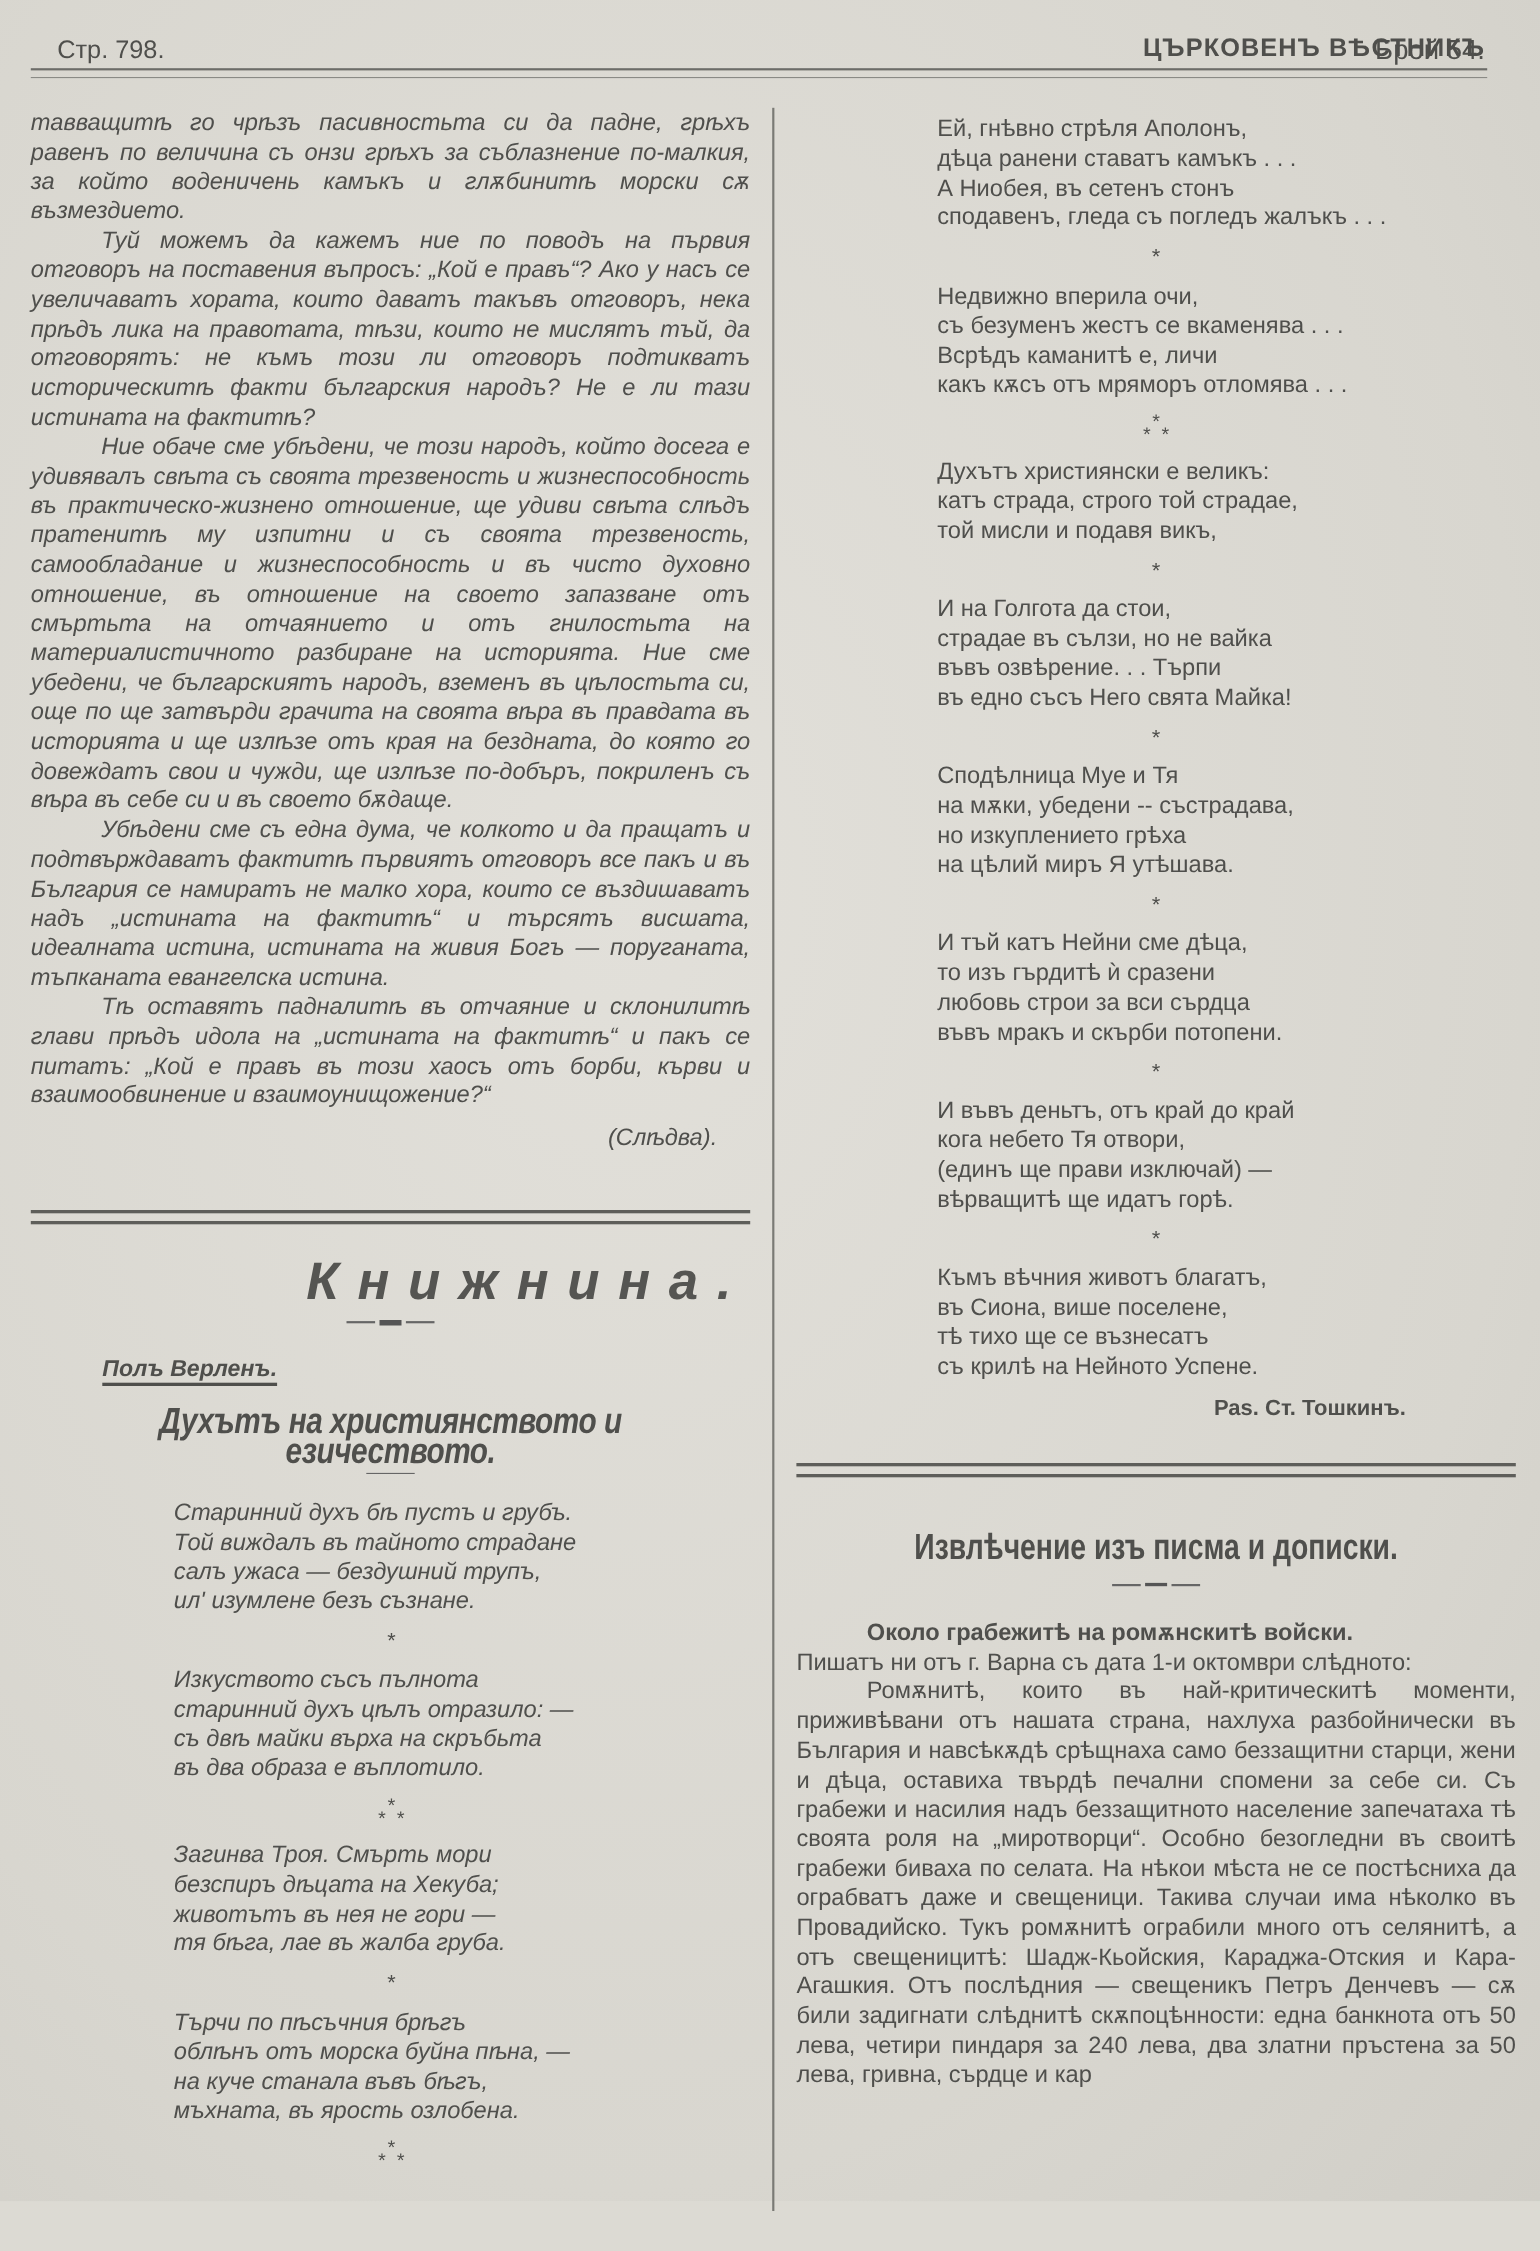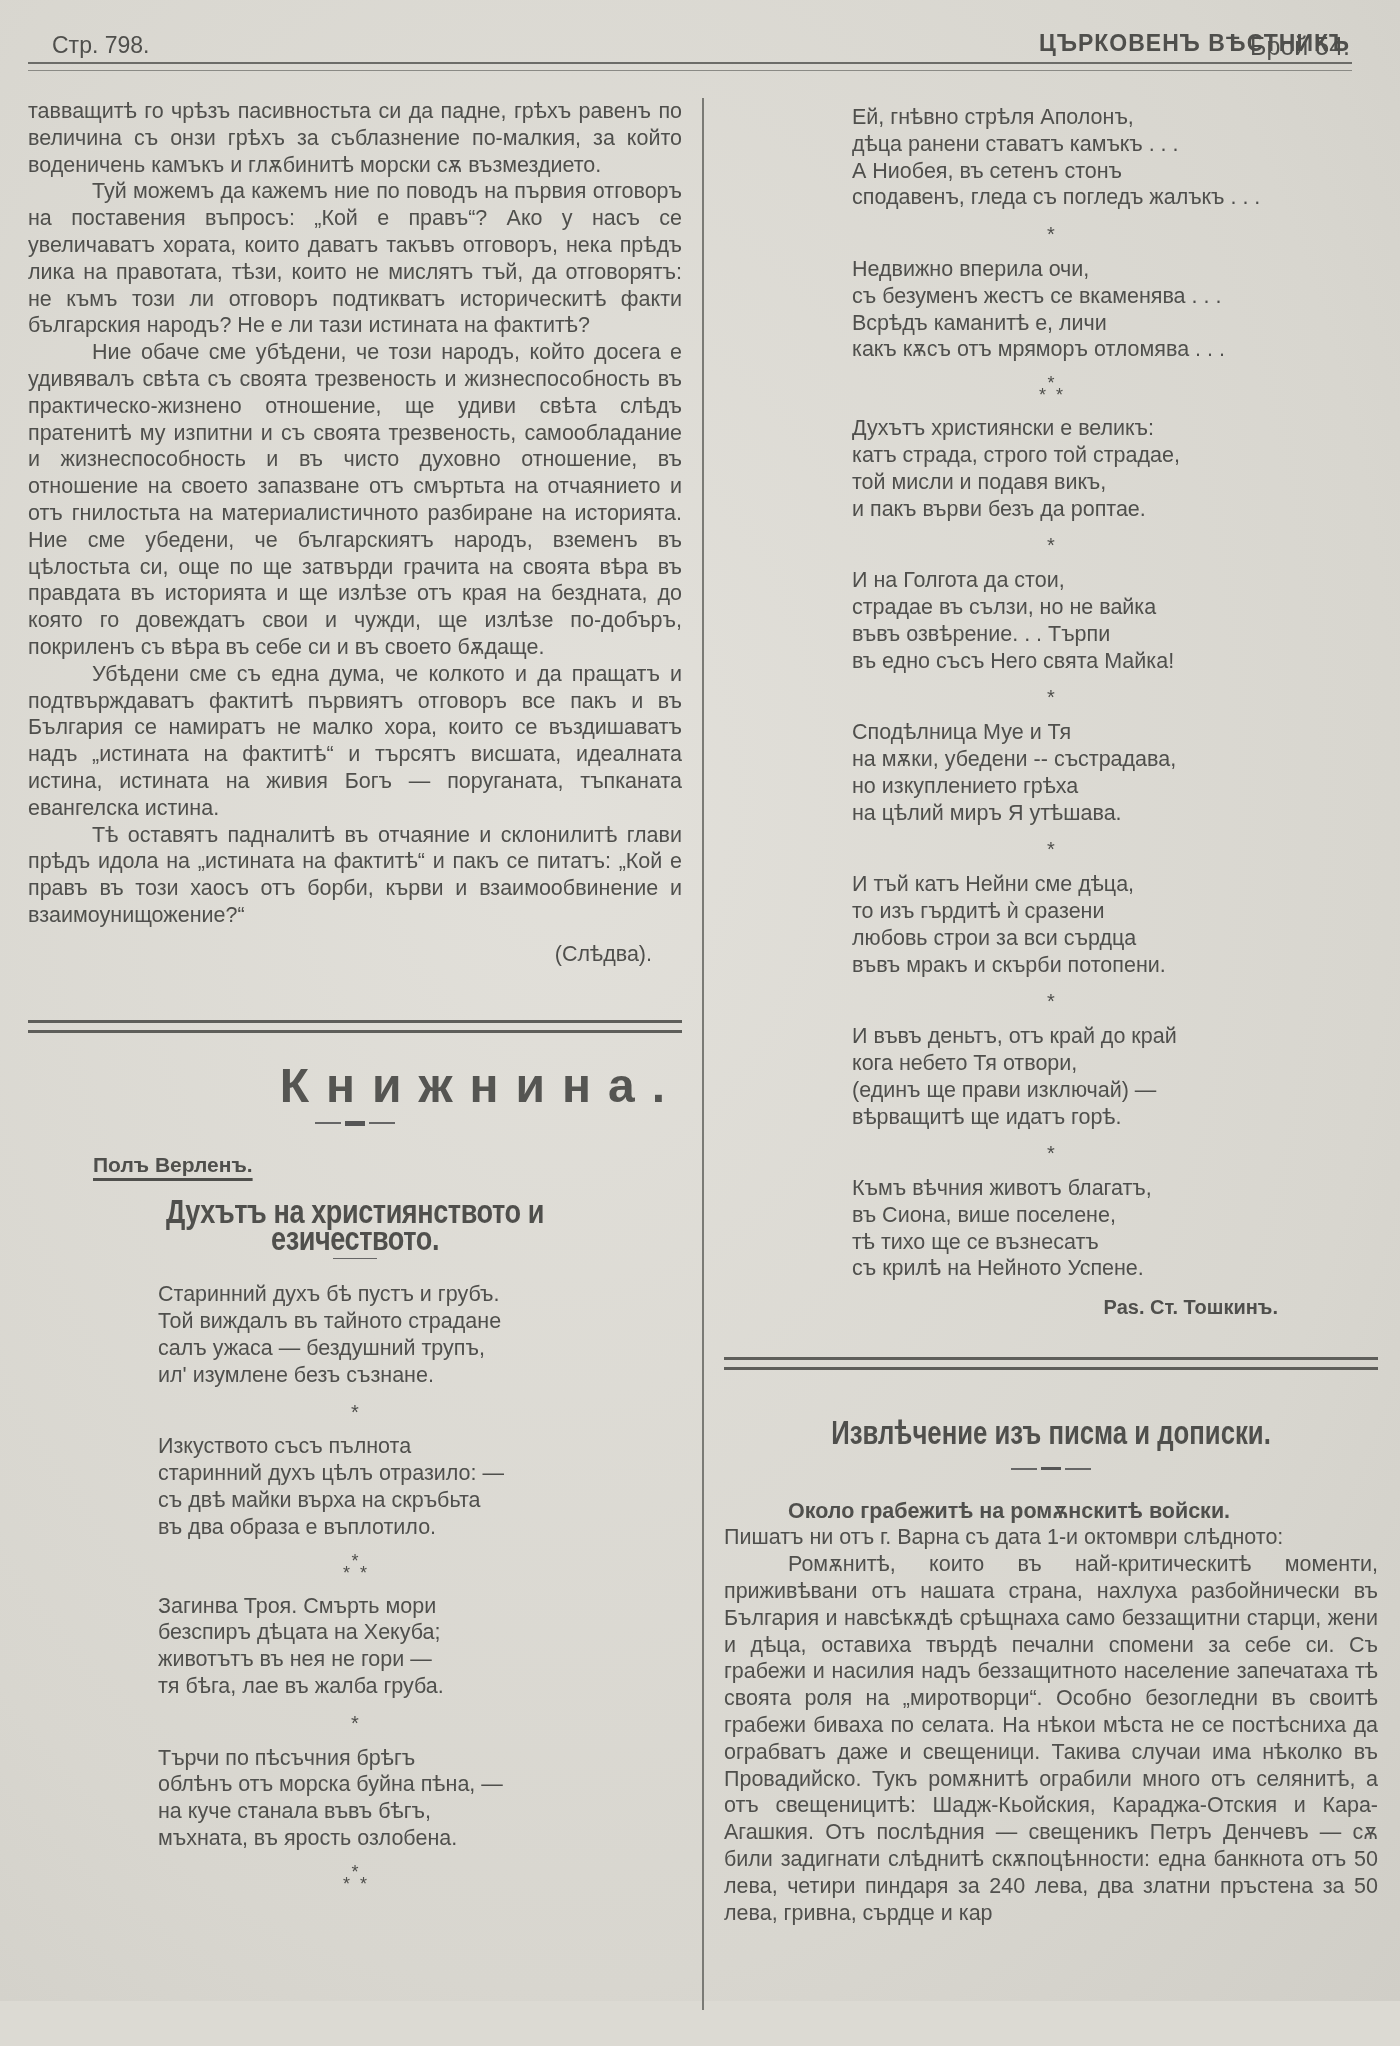--- a/index.html
+++ b/index.html
@@ -14,21 +14,21 @@
       background: radial-gradient(ellipse at 40% 40%, #e2e0da 0%, #d8d6cf 70%, #d0cec7 100%); }
     .header { position: absolute; left: 52px; top: 28px; width: 1298px; height: 36px; }
     .header .left { position: absolute; left 0; left: 0; top: 4px; font-size: 23px; }
     .header .center { position: absolute; left: 0; width: 100%; text-align: right; top: 2px; font-size: 23px; font-weight: bold; letter-spacing: 1px; }
     .header .right { position: absolute; right: 0; top: 4px; font-size: 25px; }
     .hrule { position: absolute; left: 28px; top: 62px; width: 1324px; height: 6px;
       border-top: 2px solid #6c6c68; border-bottom: 1px solid #8a8a85; }
     .col-rule { position: absolute; left: 702px; top: 98px; width: 2px; height: 1912px; background: #7a7a75; }
 
     .col { position: absolute; font-size: 21.5px; line-height: 26.8px; }
-    .col-left { left: 28px; top: 98px; width: 654px; }
+    .col-left { left: 28px; top: 98px; width: 654px; font-style: italic; }
     .col-right { left: 724px; top: 104px; width: 654px; }
     .para { text-align: justify; margin: 0; }
     .para.indent { text-indent: 64px; }
     .right-note { text-align: right; padding-right: 30px; margin-top: 12px; }
 
     .double-rule { height: 7px; border-top: 3px solid #5e5e5a; border-bottom: 3px solid #5e5e5a; }
     .section-title { text-align: right; font-size: 48px; font-weight: bold; letter-spacing: 17px; color: #555552; margin: 40px 0 10px; }
     .ornament { text-align: center; font-size: 16px; letter-spacing: -1px; color: #666; margin-bottom: 16px; }
     .ornament span.bar { display: inline-block; width: 26px; height: 2px; background: #666; vertical-align: middle; }
     .ornament span.dot { display: inline-block; width: 20px; height: 5px; background: #555; vertical-align: middle; margin: 0 4px; }
@@ -117,21 +117,20 @@
       <div>Недвижно вперила очи,</div>
       <div>съ безуменъ жестъ се вкаменява . . .</div>
       <div>Всрѣдъ каманитѣ е, личи</div>
       <div>какъ кѫсъ отъ мряморъ отломява . . .</div>
     </div>
     <div class="stars3">*<br>*&nbsp;&nbsp;*</div>
     <div class="stanza stanza-right">
       <div>Духътъ християнски е великъ:</div>
       <div>катъ страда, строго той страдае,</div>
       <div>той мисли и подавя викъ,</div>
-      <div>и пакъ върви безъ да роптае.</div>
     </div>
     <div class="star">*</div>
     <div class="stanza stanza-right">
       <div>И на Голгота да стои,</div>
       <div>страдае въ сълзи, но не вайка</div>
       <div>въвъ озвѣрение. . . Търпи</div>
       <div>въ едно съсъ Него свята Майка!</div>
     </div>
     <div class="star">*</div>
     <div class="stanza stanza-right">

